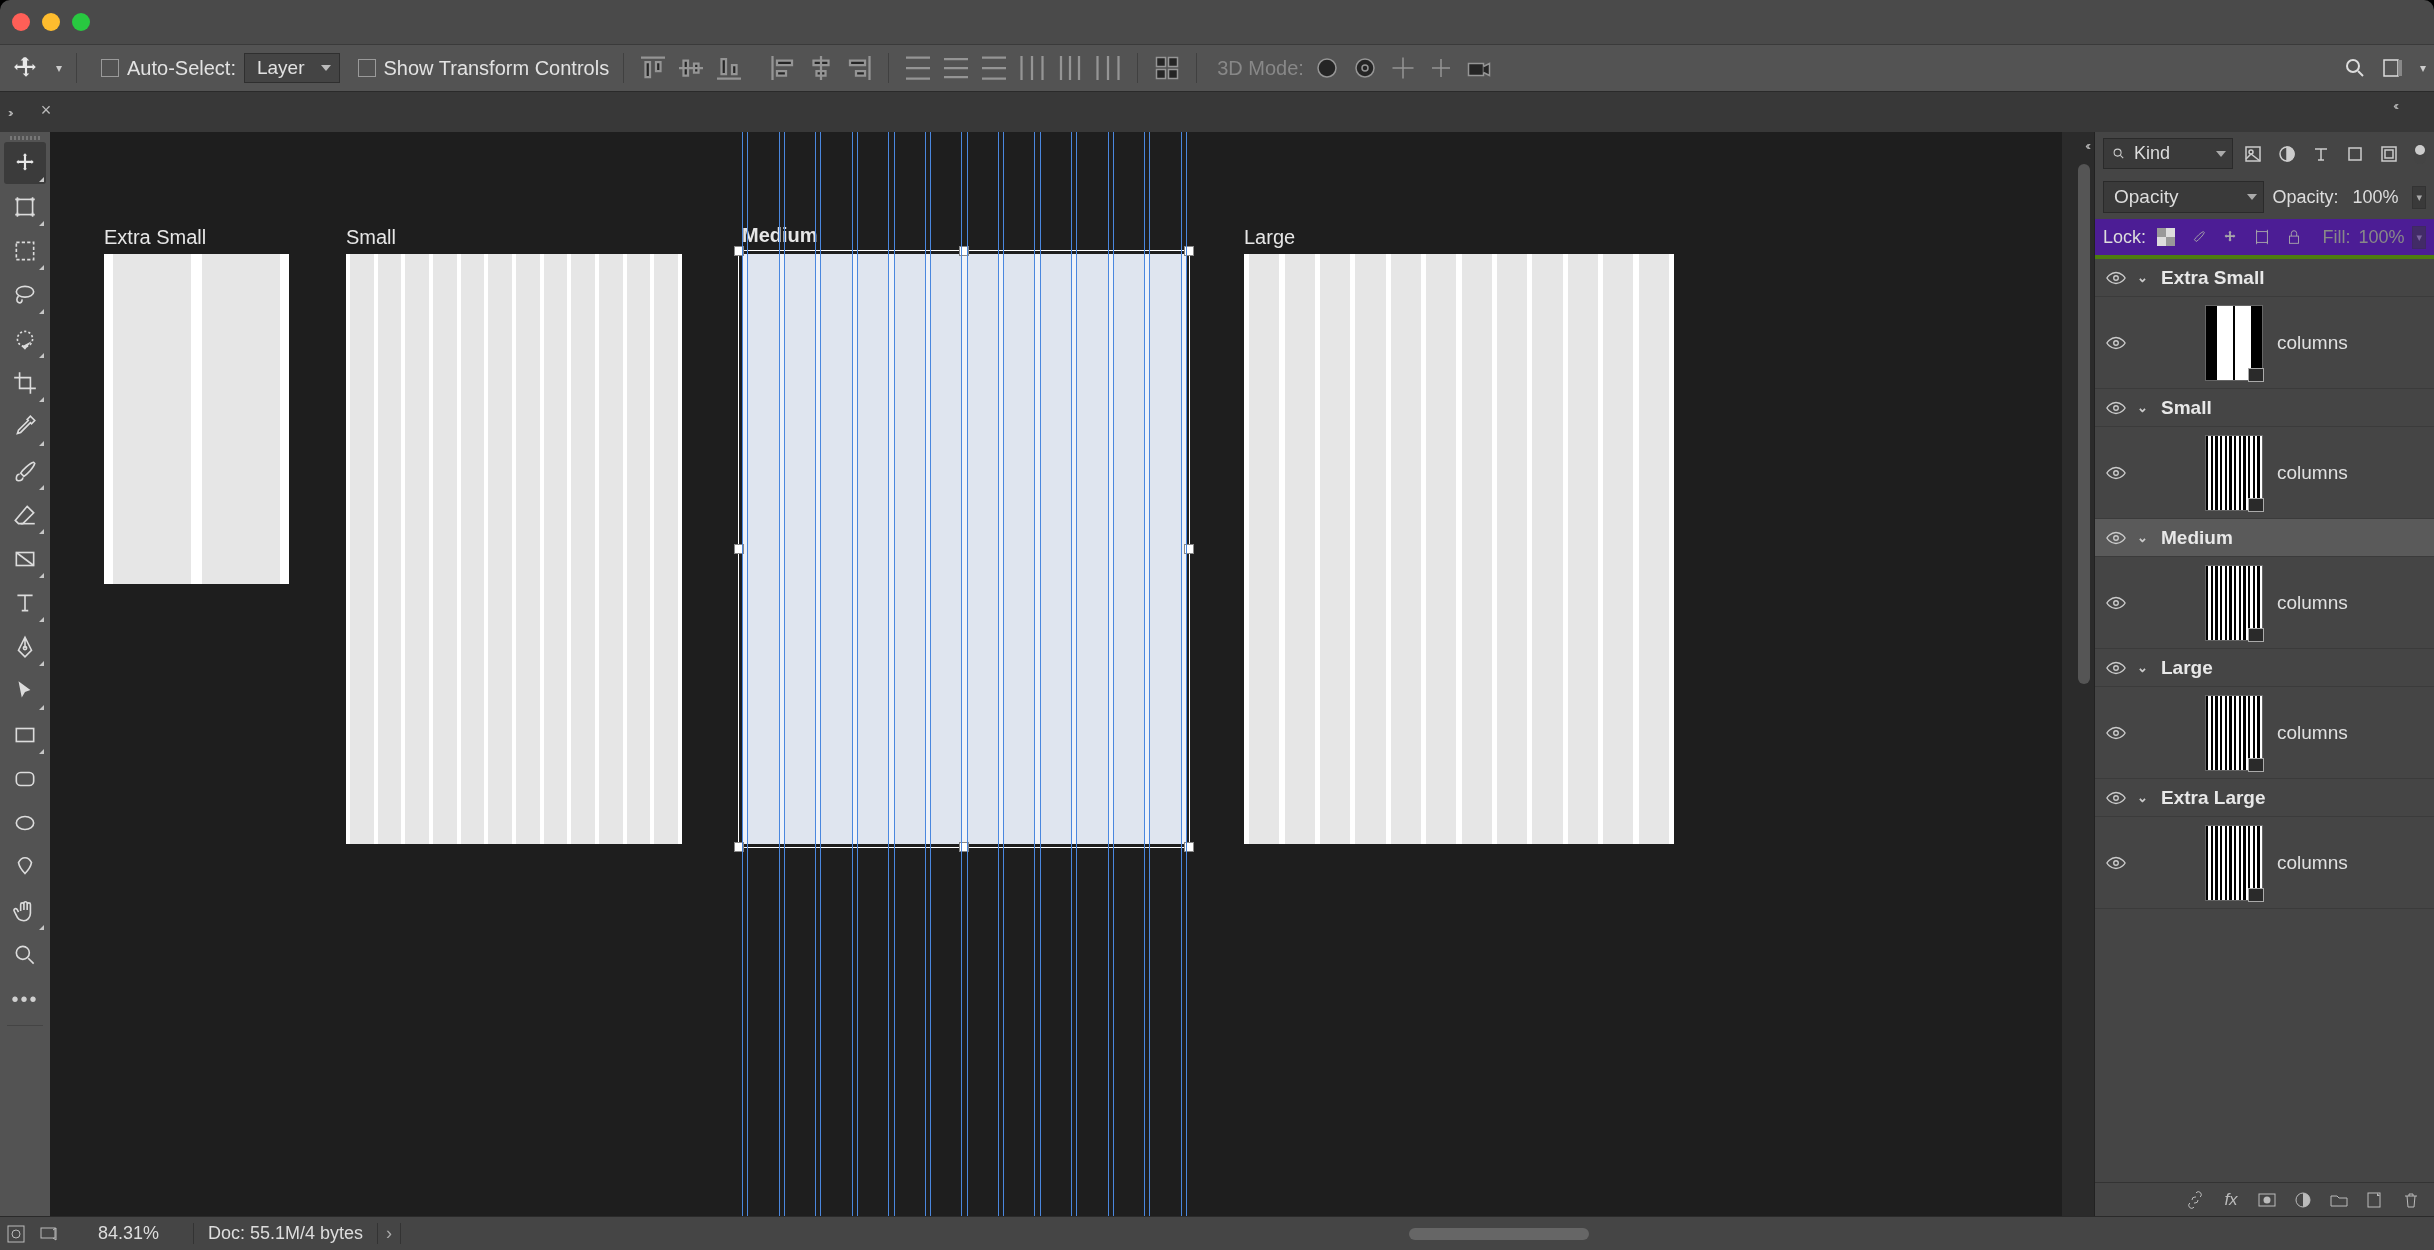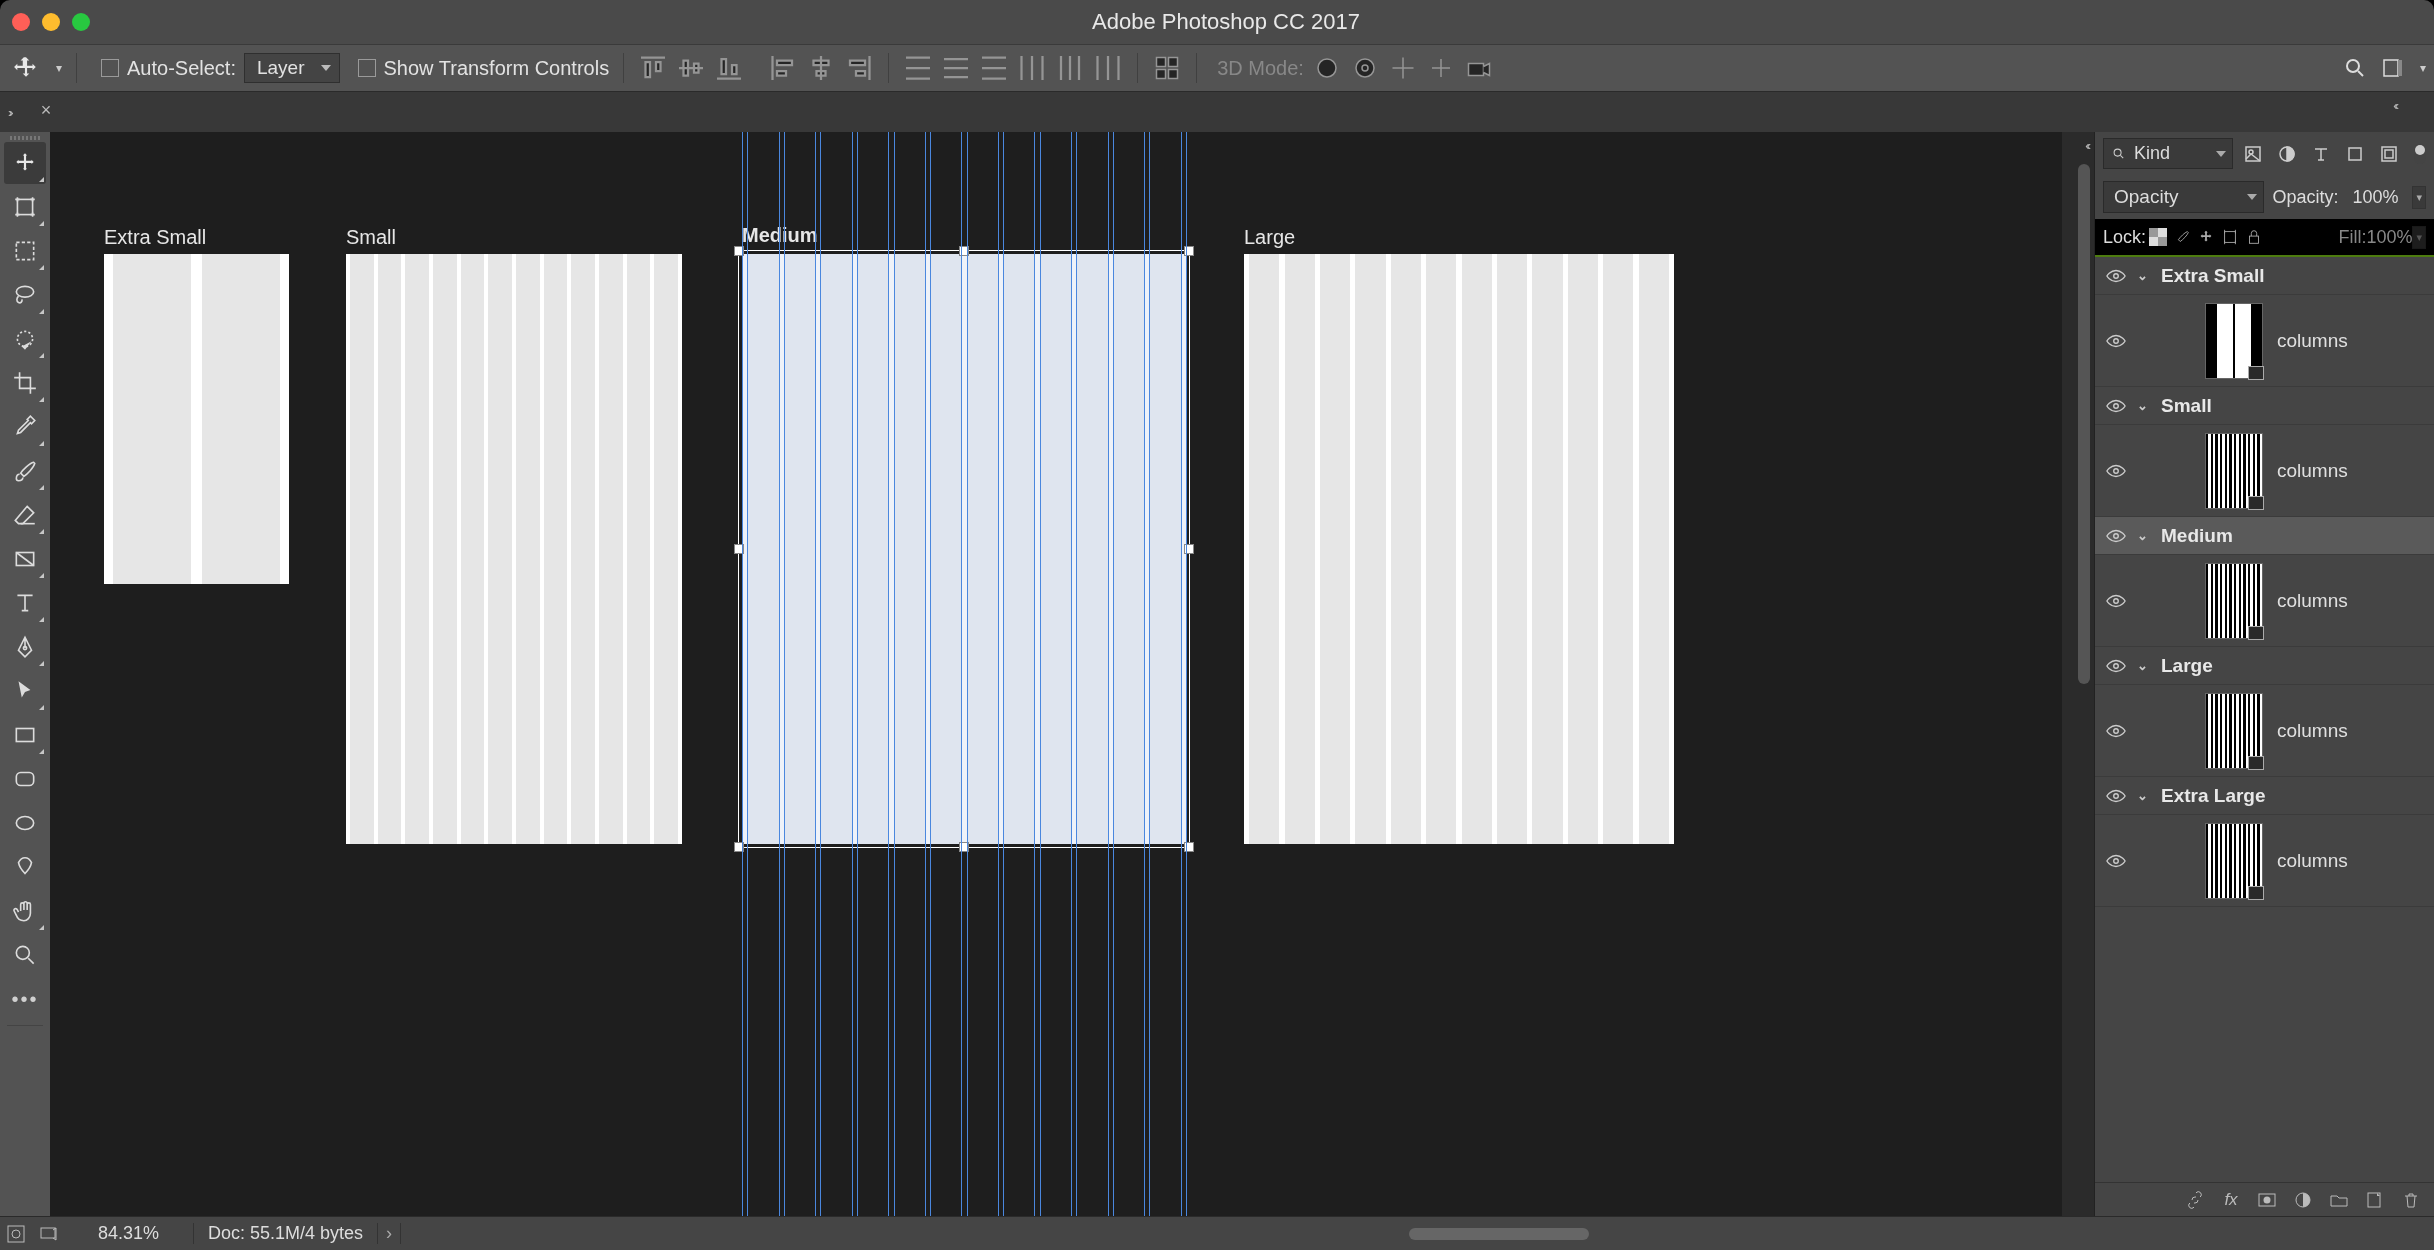--- a/index.html
+++ b/index.html
@@ -75,21 +75,21 @@
 .filter-toggle { width: 12px; height: 20px; background: #444; border-radius: 6px; position: relative; margin-left: auto; }
 .filter-toggle::after { content: ""; position: absolute; top: 1px; left: 1px; width: 10px; height: 10px; background: #ccc; border-radius: 50%; }
 
 .blend-row { display: flex; align-items: center; gap: 8px; padding: 6px 8px; background: #454545; }
 .blend-sel { flex: 1; background: #3a3a3a; border: 1px solid #2a2a2a; color: #ddd; font-size: 19px; padding: 4px 10px; position: relative; }
 .blend-sel::after { content: ""; position: absolute; right: 6px; top: 50%; transform: translateY(-50%); border-left: 5px solid transparent; border-right: 5px solid transparent; border-top: 6px solid #aaa; }
 .opac-label { color: #ddd; font-size: 18px; }
 .opac-val { color: #ddd; font-size: 18px; padding: 2px 6px; }
 .opac-chev { color: #aaa; font-size: 11px; border: 1px solid #333; padding: 4px 3px; background: #3a3a3a; }
 
-.lock-row { display: flex; align-items: center; padding: 6px 8px; background: #000000; border-bottom: 2px solid #4d7c0f; }
+.lock-row { display: flex; align-items: center; gap: 8px; padding: 6px 8px; background: #4c1d95; border-bottom: 4px solid #4d7c0f; }
 .lock-label { color: #ddd; font-size: 18px; }
 .lock-ico { width: 24px; height: 24px; display: flex; align-items: center; justify-content: center; color: #aaa; }
 .fill-label { color: #888; font-size: 18px; margin-left: auto; }
 .fill-val { color: #888; font-size: 18px; }
 
 .layers-list { flex: 1; overflow: auto; }
 .group-row { height: 38px; display: flex; align-items: center; gap: 10px; padding: 0 10px; color: #e8e8e8; font-size: 19px; font-weight: 600; background: #454545; border-bottom: 1px solid #3b3b3b; }
 .group-row.selected { background: #5a5a5a; }
 .eye { width: 22px; display: flex; justify-content: center; }
 .eye svg { width: 20px; height: 14px; stroke: #ccc; fill: none; stroke-width: 1.5; }
@@ -115,21 +115,20 @@
 </style>
 </head>
 <body>
 
 <div class="titlebar">
   <div class="traffic">
     <span class="tl-red"></span>
     <span class="tl-yellow"></span>
     <span class="tl-green"></span>
   </div>
-  <div class="titlebar-title">Adobe Photoshop CC 2017</div>
   <div style="width:60px"></div>
 </div>
 
 <div class="optbar">
   <div class="tool-ico move-ico">
     <svg viewBox="0 0 24 24">
         <path d="M12 2l3 3h-2v5h5V8l3 3-3 3v-2h-5v5h2l-3 3-3-3h2v-5H4v2l-3-3 3-3v2h5V5H7l3-3z" fill="#e8e8e8"></path>
       </svg>
   </div>
   <span class="chev">▾</span>

